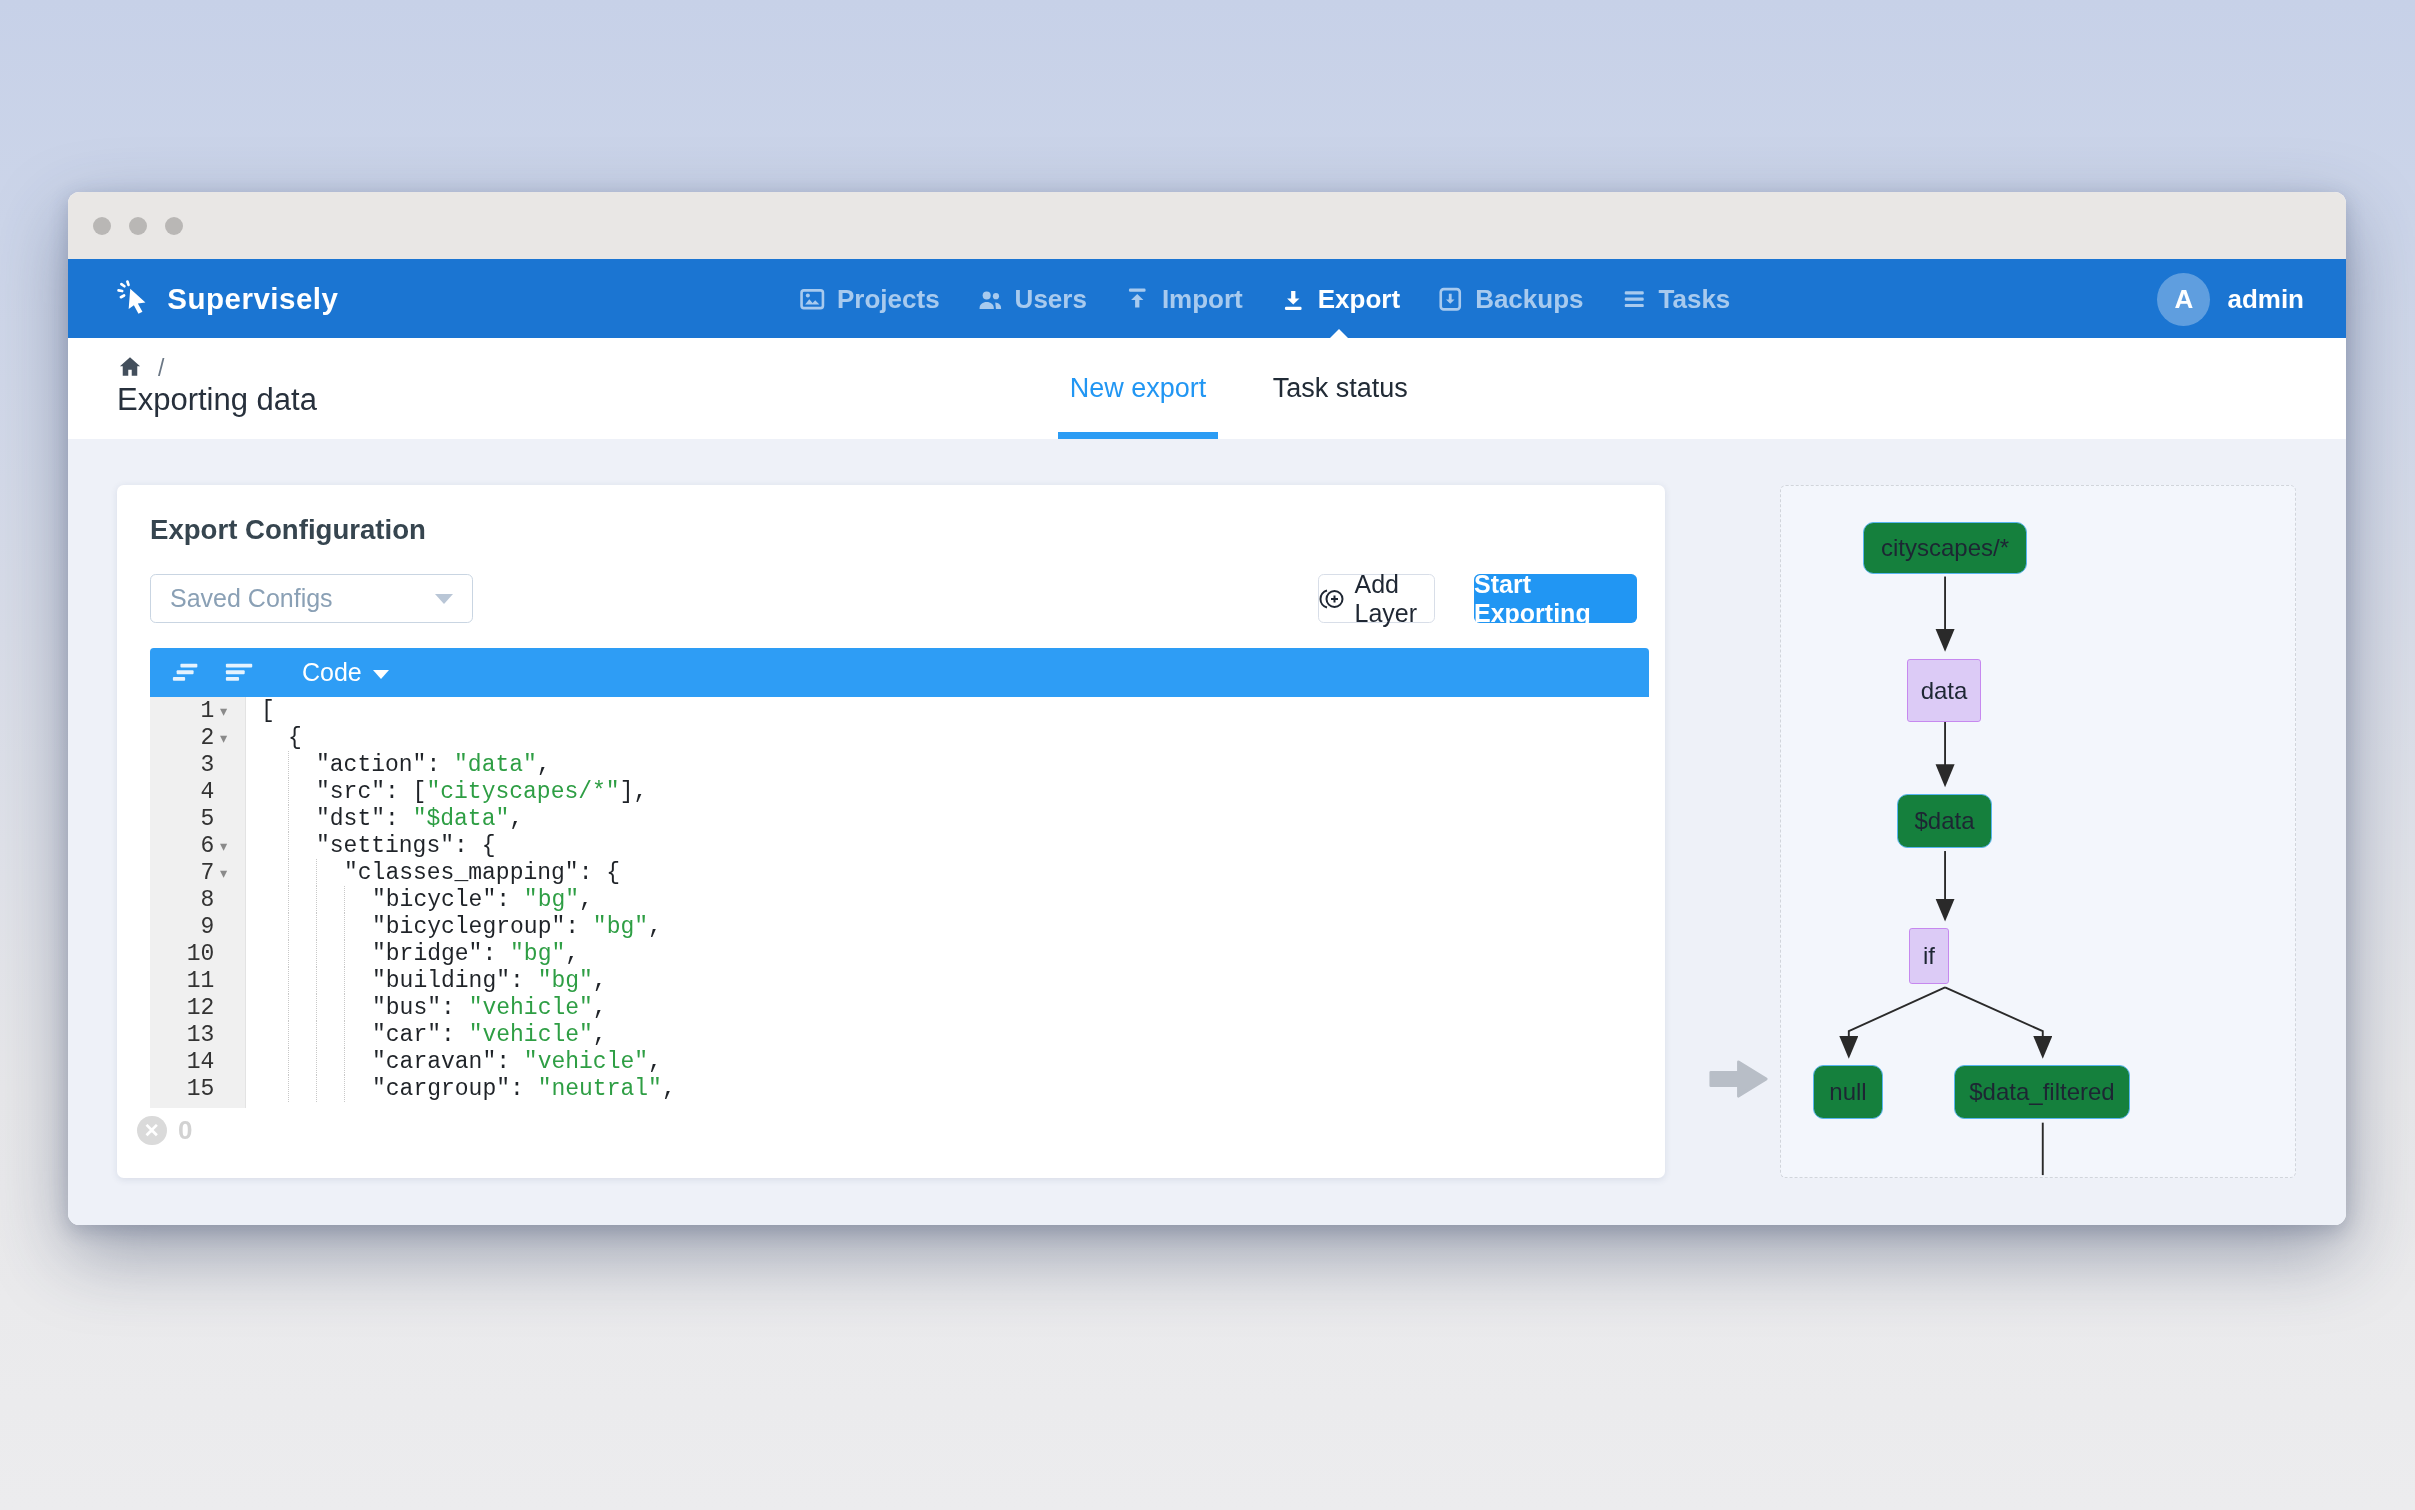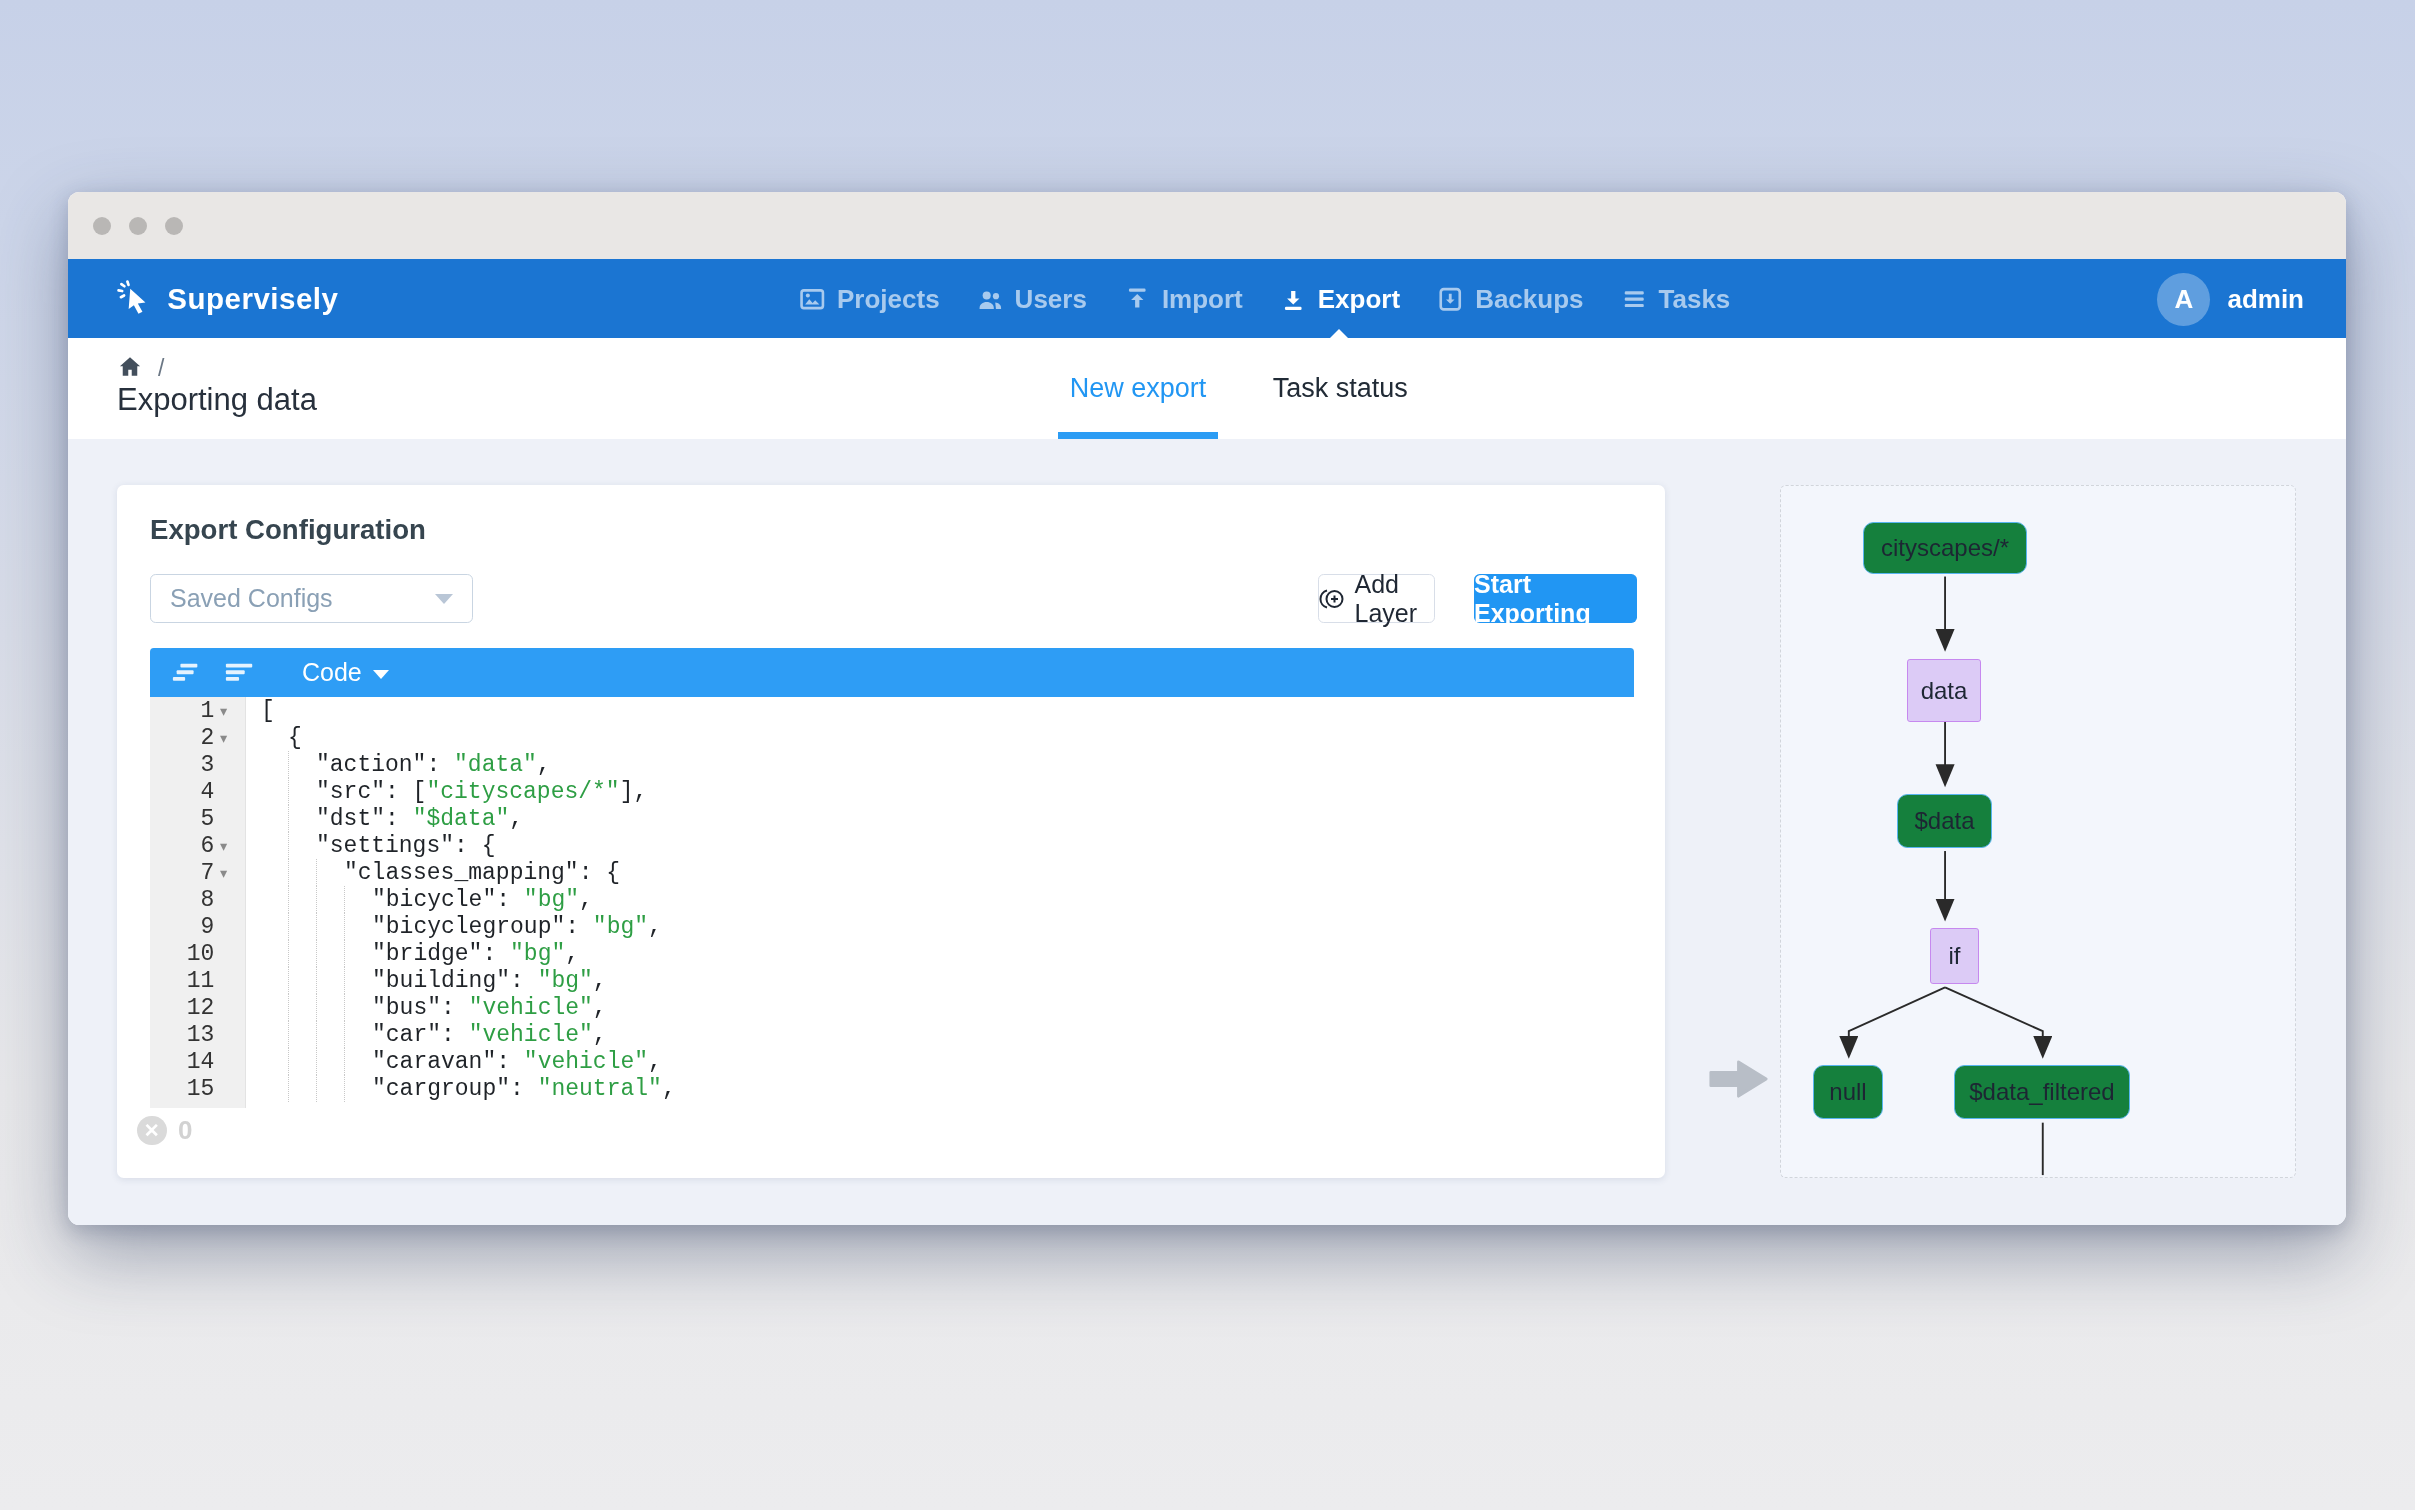--- a/index.html
+++ b/index.html
@@ -44,21 +44,21 @@
   .select{position:absolute;left:33px;top:89px;width:323px;height:49px;border:1.9px solid #c9d5e2;border-radius:5.7px;
     box-sizing:border-box;display:flex;align-items:center;padding:0 19px;cursor:pointer;background:#fff;}
   .select-text{flex:1;font-size:25px;color:#8aa0b5;}
   .select-caret{width:0;height:0;border-left:9.5px solid transparent;border-right:9.5px solid transparent;
     border-top:10.5px solid #b9c6d6;}
   .btn{position:absolute;top:89px;height:49px;border-radius:5.7px;display:flex;align-items:center;justify-content:center;
     gap:9.5px;font-size:25px;cursor:pointer;box-sizing:border-box;}
   .btn-add{left:1201px;width:117px;background:#fff;border:1.9px solid #d8dee8;color:#1f2733;}
   .btn-start{left:1357px;width:163px;background:#2196f3;color:#fff;font-weight:bold;}
   
-  .editor{position:absolute;left:33px;top:163px;width:1484px;height:460px;}
+  .editor{position:absolute;left:33px;top:163px;width:1484px;height:460px;padding-left:15px;}
   .ed-toolbar{position:absolute;left:0;top:0;width:100%;height:49px;background:#2e9df5;border-radius:3.8px 3.8px 0 0;
     display:flex;align-items:center;}
   .ed-icon{margin-left:21px;cursor:pointer;display:flex;}
   .ed-mode{margin-left:46px;display:flex;align-items:center;gap:11.4px;color:#fff;font-size:25px;cursor:pointer;}
   .ed-mode-caret{width:0;height:0;border-left:8.6px solid transparent;border-right:8.6px solid transparent;
     border-top:9.5px solid #fff;margin-top:3.8px;}
   .ed-body{position:absolute;left:0;top:49px;width:100%;height:411px;background:#fff;overflow:hidden;
     font-family:"Liberation Mono",monospace;font-size:23px;}
   .gutter{position:absolute;left:0;top:0;width:95px;height:100%;background:#f0f0f0;border-right:1px solid #e3e3e3;}
   .g-row{height:27px;display:flex;align-items:center;}
@@ -353,21 +353,21 @@
         <div id="dnodes">
             <div class="dnode blue" style="left: 82px; top: 36px; width: 164px; height: 52px;">
               <span>cityscapes/*</span>
             </div>
             <div class="dnode purple" style="left: 126px; top: 173px; width: 74px; height: 63px;">
               <span>data</span>
             </div>
             <div class="dnode blue" style="left: 116px; top: 308px; width: 95px; height: 54px;">
               <span>$data</span>
             </div>
-            <div class="dnode purple" style="left: 149px; top: 442px; width: 49px; height: 56px;">
+            <div class="dnode purple" style="left: 128px; top: 442px; width: 40px; height: 56px;">
               <span>if</span>
             </div>
             <div class="dnode blue" style="left: 32px; top: 579px; width: 70px; height: 54px; justify-content: center;">
               <span>null</span>
             </div>
             <div class="dnode blue" style="left: 173px; top: 579px; width: 176px; height: 54px;">
               <span>$data_filtered</span>
             </div>
           </div>
       </div>

